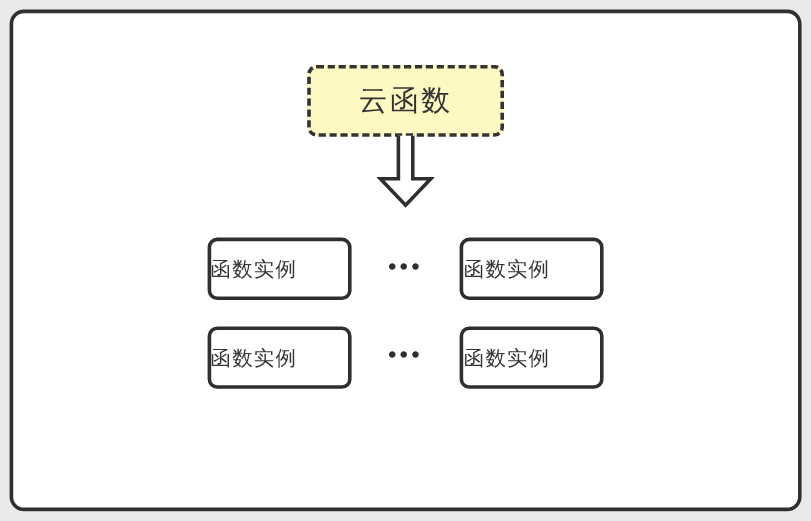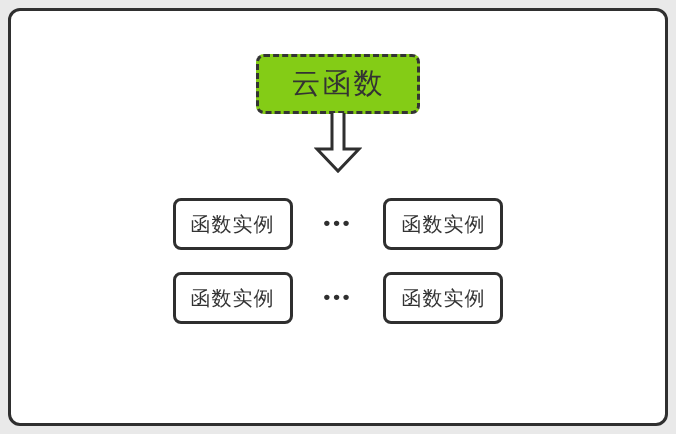--- a/index.html
+++ b/index.html
@@ -39,24 +39,24 @@
   }
   .cloud-box {
     margin-top: 43px;
     width: 158px;
     height: 54px;
     border: 3px dashed #333333;
     border-radius: 8px;
     display: flex;
     align-items: center;
     justify-content: center;
-    font-size: 29px;
+    font-size: 24px;
     letter-spacing: 2px;
     color: #333333;
-    background: #84cc16;
+    background: #fef9c3;
   }
   .arrow {
     display: block;
     margin-top: -1px;
   }
   .instances {
     margin-top: 24px;
     display: flex;
     flex-direction: column;
     gap: 22px;
@@ -66,22 +66,21 @@
     align-items: center;
     gap: 31px;
   }
   .instance-box {
     width: 114px;
     height: 46px;
     border: 3px solid #2f2f2f;
     border-radius: 8px;
     display: flex;
     align-items: center;
-    justify-content: center;
-    font-size: 20px;
+    font-size: 17px;
     letter-spacing: 1px;
     color: #333333;
     background: #ffffff;
   }
   .dots {
     font-size: 19px;
     font-weight: bold;
     letter-spacing: 3px;
     color: #2f2f2f;
     line-height: 1;

